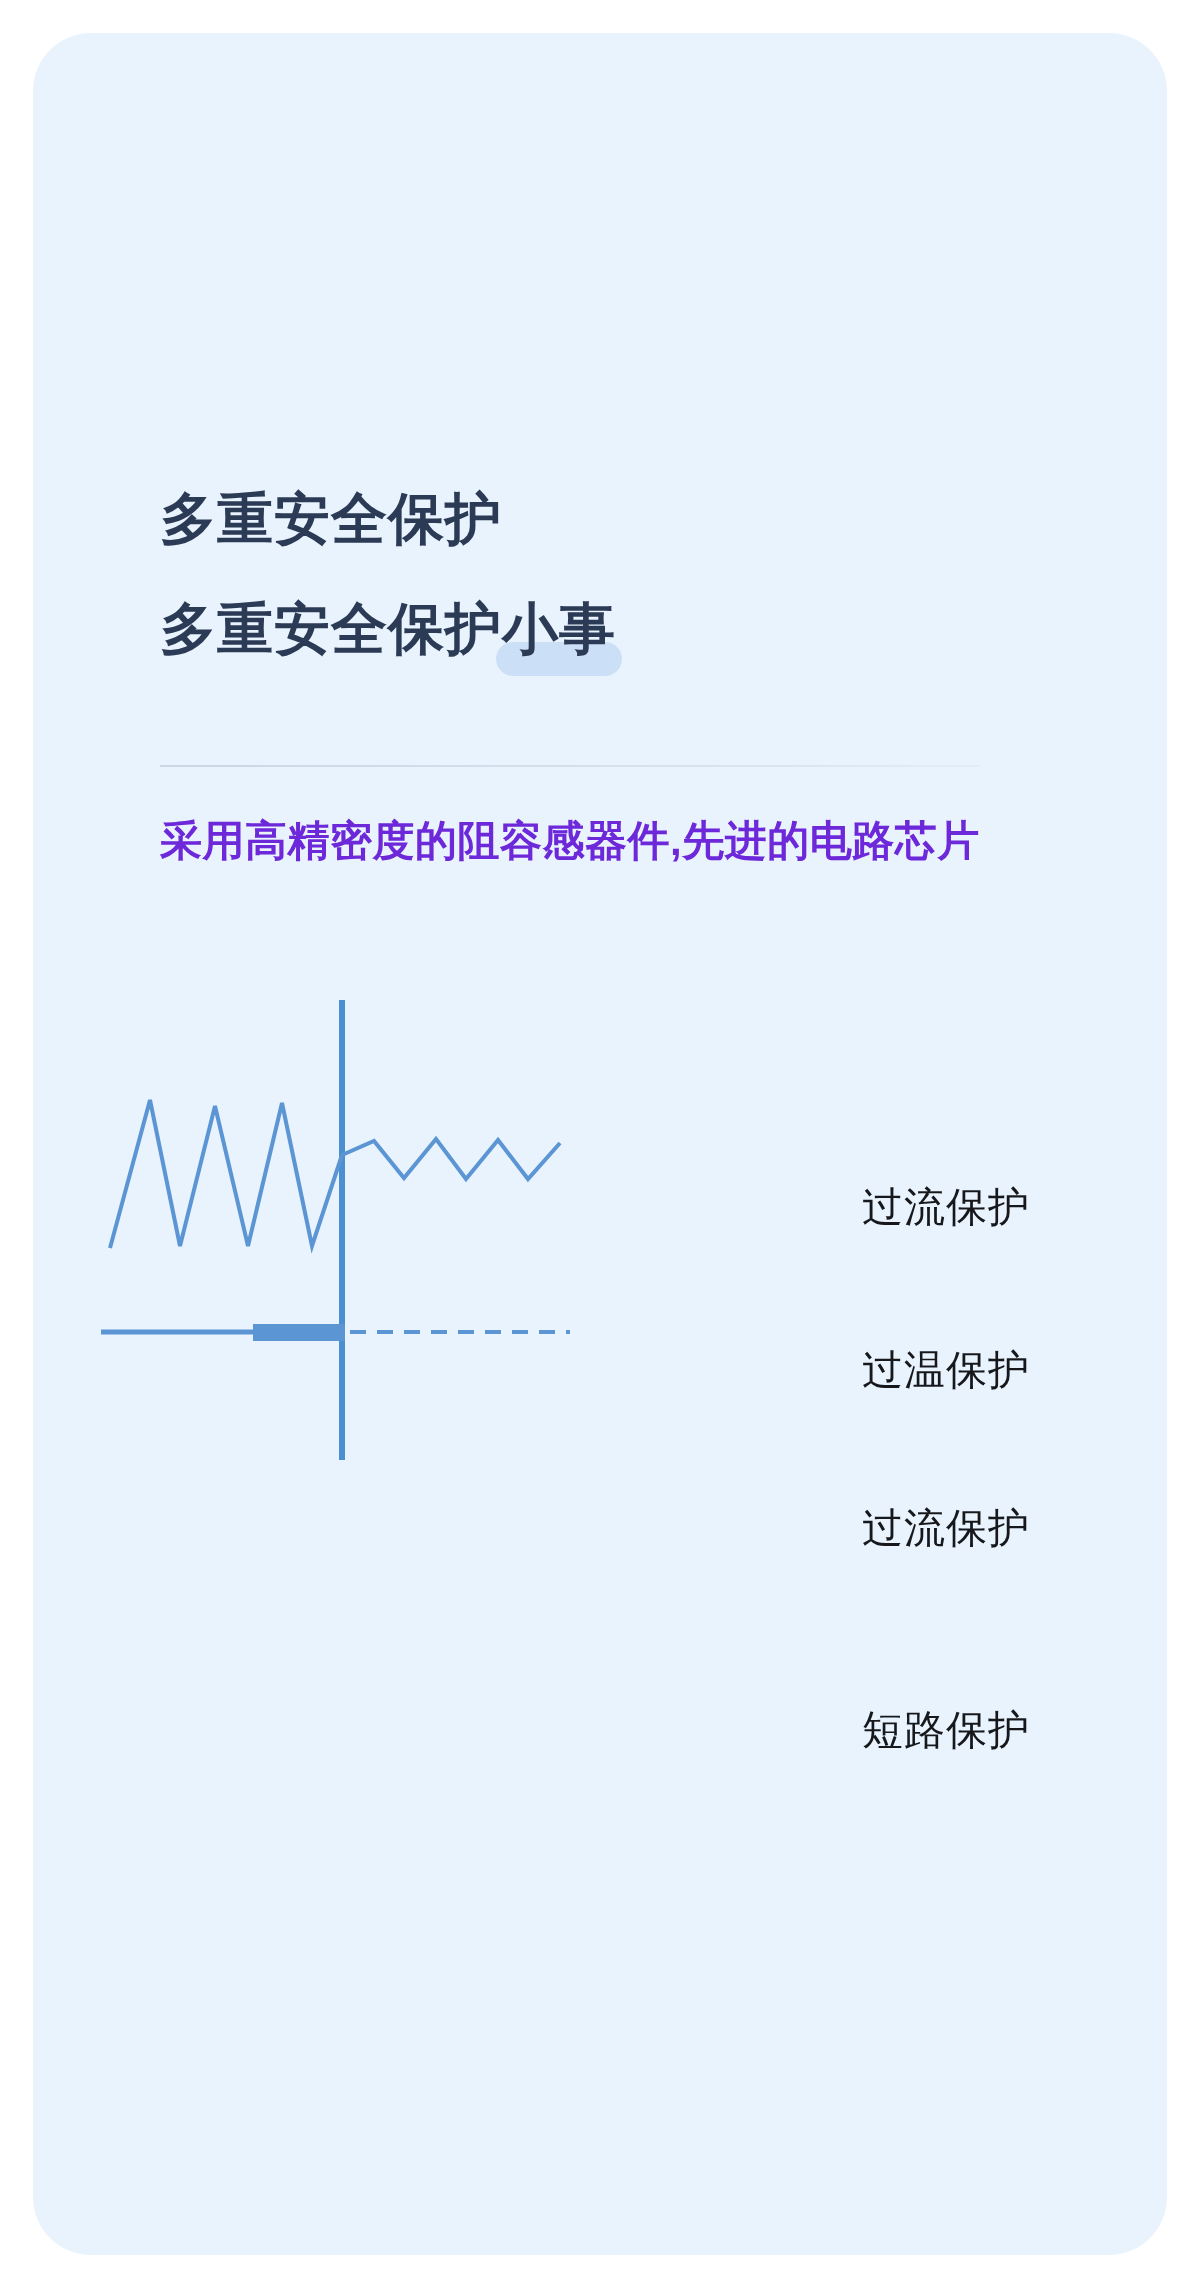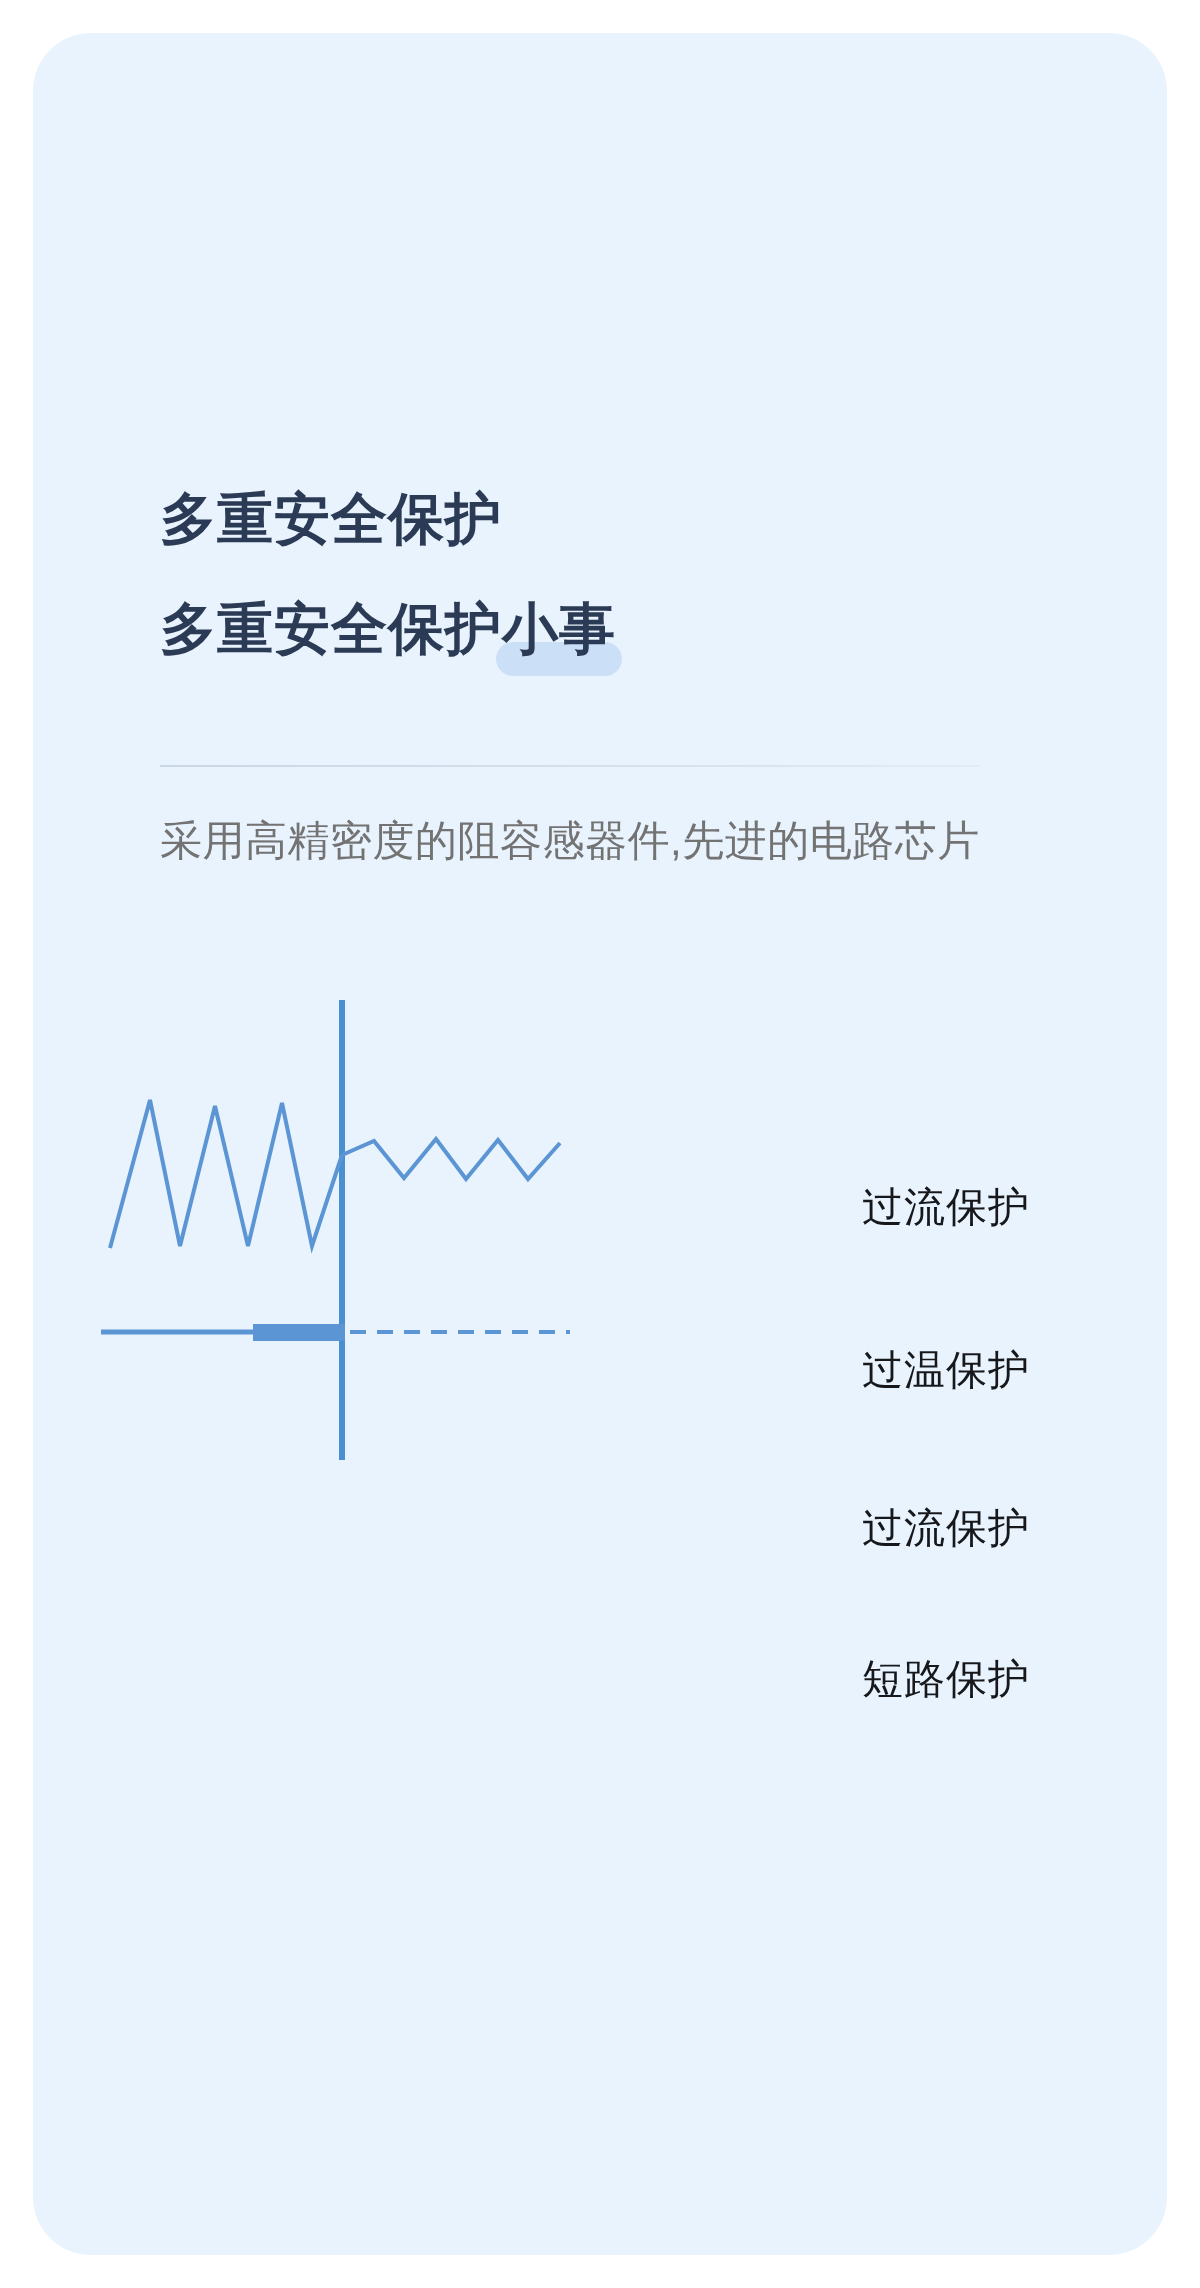--- a/index.html
+++ b/index.html
@@ -55,22 +55,22 @@
     width:820px;height:2px;
     background:linear-gradient(to right,#c9d6e4,#d8e3ef 70%,#e3ecf6);
   }
 
   
   .body-copy{
     position:absolute;left:160px;top:805px;
     width:920px;
     font-size:42px;
     line-height:72px;
-    color:#737373;
-    font-weight:400;
+    color:#6d28d9;
+    font-weight:700;
     letter-spacing:0.5px;
   }
   .body-copy div{white-space:nowrap;}
 
   
   .diagram{
     position:absolute;left:0px;top:1000px;
     width:1200px;height:1120px;
   }
   .diagram svg{display:block;}
@@ -134,16 +134,16 @@
         <line x1="350" y1="332" x2="570" y2="332" stroke="#5b95d4" stroke-width="4" stroke-dasharray="16 11"></line>
       </g>
 
     </svg>
   </div>
 
   <div class="labels">
     <div class="lbl" style="top:207px">过流保护</div>
     <div class="lbl" style="top:370px">过温保护</div>
     <div class="lbl" style="top:528px">过流保护</div>
-    <div class="lbl" style="top:679px">短路保护</div>
+    <div class="lbl" style="top:730px">短路保护</div>
   </div>
 
 </div>
 
 </body></html>

